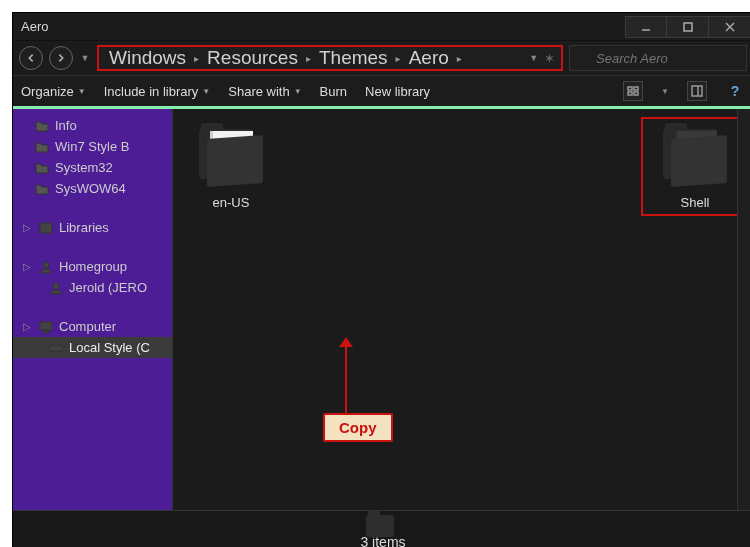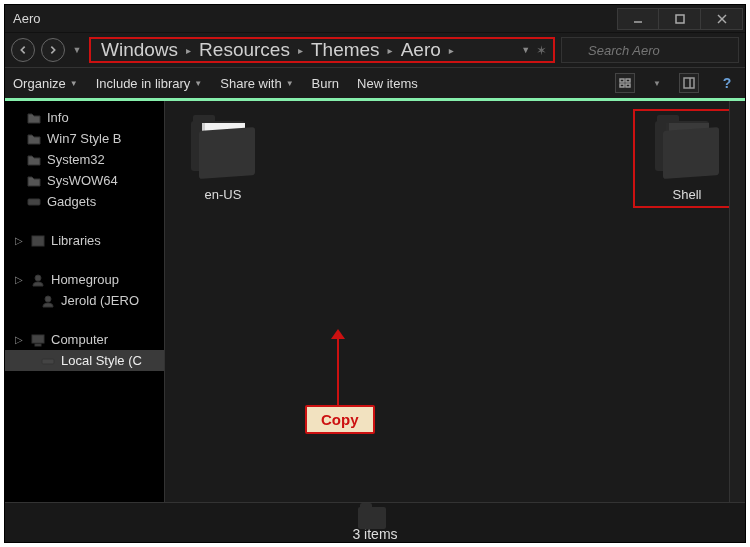--- a/index.html
+++ b/index.html
@@ -1,17 +1,17 @@
 <!DOCTYPE html>
 <html><head>
 <meta charset="utf-8">
 <style>
   * { box-sizing: border-box; margin: 0; padding: 0; font-family: "Segoe UI", Tahoma, sans-serif; }
   body { background:#fff; }
-  .frame { width:750px; height:547px; padding:4px; background:#fff; }
+  .frame { width:750px; height:547px; padding:12px; background:#fff; }
   .window { width:742px; height:539px; background:#1b1b1b; color:#c8c8c8; display:flex; flex-direction:column; border:1px solid #000; box-shadow:0 0 0 1px #2a2a2a inset; }
   
   .titlebar { height:28px; display:flex; align-items:center; padding:0 2px 0 8px; background:#1b1b1b; border-bottom:1px solid #111; }
   .titlebar .title { flex:1; color:#d8d8d8; font-size:13px; }
   .win-btns { display:flex; gap:0; }
   .win-btn { width:42px; height:22px; background:#262626; border:1px solid #3a3a3a; display:flex; align-items:center; justify-content:center; color:#aaa; font-size:12px; }
   .win-btn + .win-btn { border-left:none; }
   .win-btn svg { width:12px; height:12px; stroke:#aaa; stroke-width:1.5; fill:none; }
   
   .navbar { height:34px; display:flex; align-items:center; gap:6px; padding:0 6px; background:#1b1b1b; }
@@ -30,21 +30,21 @@
   
   .toolbar { height:34px; background:#1c1c1c; border-top:1px solid #333; border-bottom:3px solid #86efac; display:flex; align-items:center; padding:0 8px; gap:18px; }
   .tool-btn { color:#ddd; font-size:13px; display:flex; align-items:center; gap:4px; }
   .tool-btn .dd { font-size:8px; color:#999; }
   .tool-spacer { flex:1; }
   .tool-icon { width:20px; height:20px; border:1px solid #444; background:#222; display:flex; align-items:center; justify-content:center;}
   .tool-icon svg { width:12px; height:12px; stroke:#999; fill:none; stroke-width:1.5;}
   .tool-icon.help { border:none; background:none; color:#6aa0d8; font-size:14px; font-weight:bold;}
   
   .body { flex:1; display:flex; min-height:0; }
-  .sidebar { width:160px; background:#000000; border-right:1px solid #333; padding:6px 0; overflow:hidden;}
+  .sidebar { width:160px; background:#4c1d95; border-right:1px solid #333; padding:6px 0; overflow:hidden;}
   .side-item { display:flex; align-items:center; gap:6px; padding:3px 6px 3px 22px; color:#ccc; font-size:13px; white-space:nowrap; overflow:hidden;}
   .side-item.lvl2 { padding-left:36px; }
   .side-item.selected { background:#3a3a3a; color:#eee; }
   .side-group { margin-top:18px; display:flex; align-items:center; gap:6px; padding:3px 6px 3px 10px; color:#ccc; font-size:13px;}
   .side-tri { color:#888; font-size:10px; display:inline-block; width:10px;}
   .side-ico { width:14px; height:14px; display:flex; align-items:center; justify-content:center;}
   .side-ico svg { width:14px; height:14px; }
   .folder-ico { fill:#555; stroke:#333;}
   .drive-ico { fill:#444; stroke:#333;}
   
@@ -149,21 +149,21 @@
           <span class="dd">▼</span>
         </div>
     <div class="tool-btn">
           <span>Share with</span>
           <span class="dd">▼</span>
         </div>
     <div class="tool-btn">
           <span>Burn</span>
         </div>
     <div class="tool-btn">
-          <span>New items</span>
+          <span>New library</span>
         </div>
     <div class="tool-spacer"></div>
     <div class="tool-icon">
           <svg viewBox="0 0 12 12">
             <rect x="1" y="2" width="4" height="3"></rect>
             <rect x="7" y="2" width="4" height="3"></rect>
             <rect x="1" y="7" width="4" height="3"></rect>
             <rect x="7" y="7" width="4" height="3"></rect>
           </svg>
         </div>
@@ -203,28 +203,20 @@
             </span>
             <span>System32</span>
           </div>
       <div class="side-item">
             <span class="side-ico">
               <svg viewBox="0 0 14 14">
                 <path class="folder-ico" d="M1 3h4l2 2h6v7H1z"></path>
               </svg>
             </span>
             <span>SysWOW64</span>
-          </div>
-      <div class="side-item">
-            <span class="side-ico">
-              <svg viewBox="0 0 14 14">
-                <rect class="drive-ico" x="1" y="4" width="12" height="6" rx="1"></rect>
-              </svg>
-            </span>
-            <span>Gadgets</span>
           </div>
 
       <div class="side-group">
             <span class="side-tri">▷</span>
             <span class="side-ico">
               <svg viewBox="0 0 14 14">
                 <rect class="drive-ico" x="1" y="2" width="12" height="10"></rect>
               </svg>
             </span>
             <span>Libraries</span>
@@ -287,21 +279,21 @@
               <div class="page"></div>
               <div class="front"></div>
             </div>
         <div class="label">Shell</div>
       </div>
 
       <div class="scroll-gutter"></div>
 
       <div class="arrow-head" style="left:166px"></div>
       <div class="arrow-line" style="left:172px"></div>
-      <div class="copy-label" style="left:140px">Copy</div>
+      <div class="copy-label" style="left:150px">Copy</div>
     </div>
   </div>
 
   <div class="status">
     <div class="big-folder">
           <div class="b2"></div>
           <div class="b1"></div>
         </div>
     <div class="text">3 items</div>
   </div>

